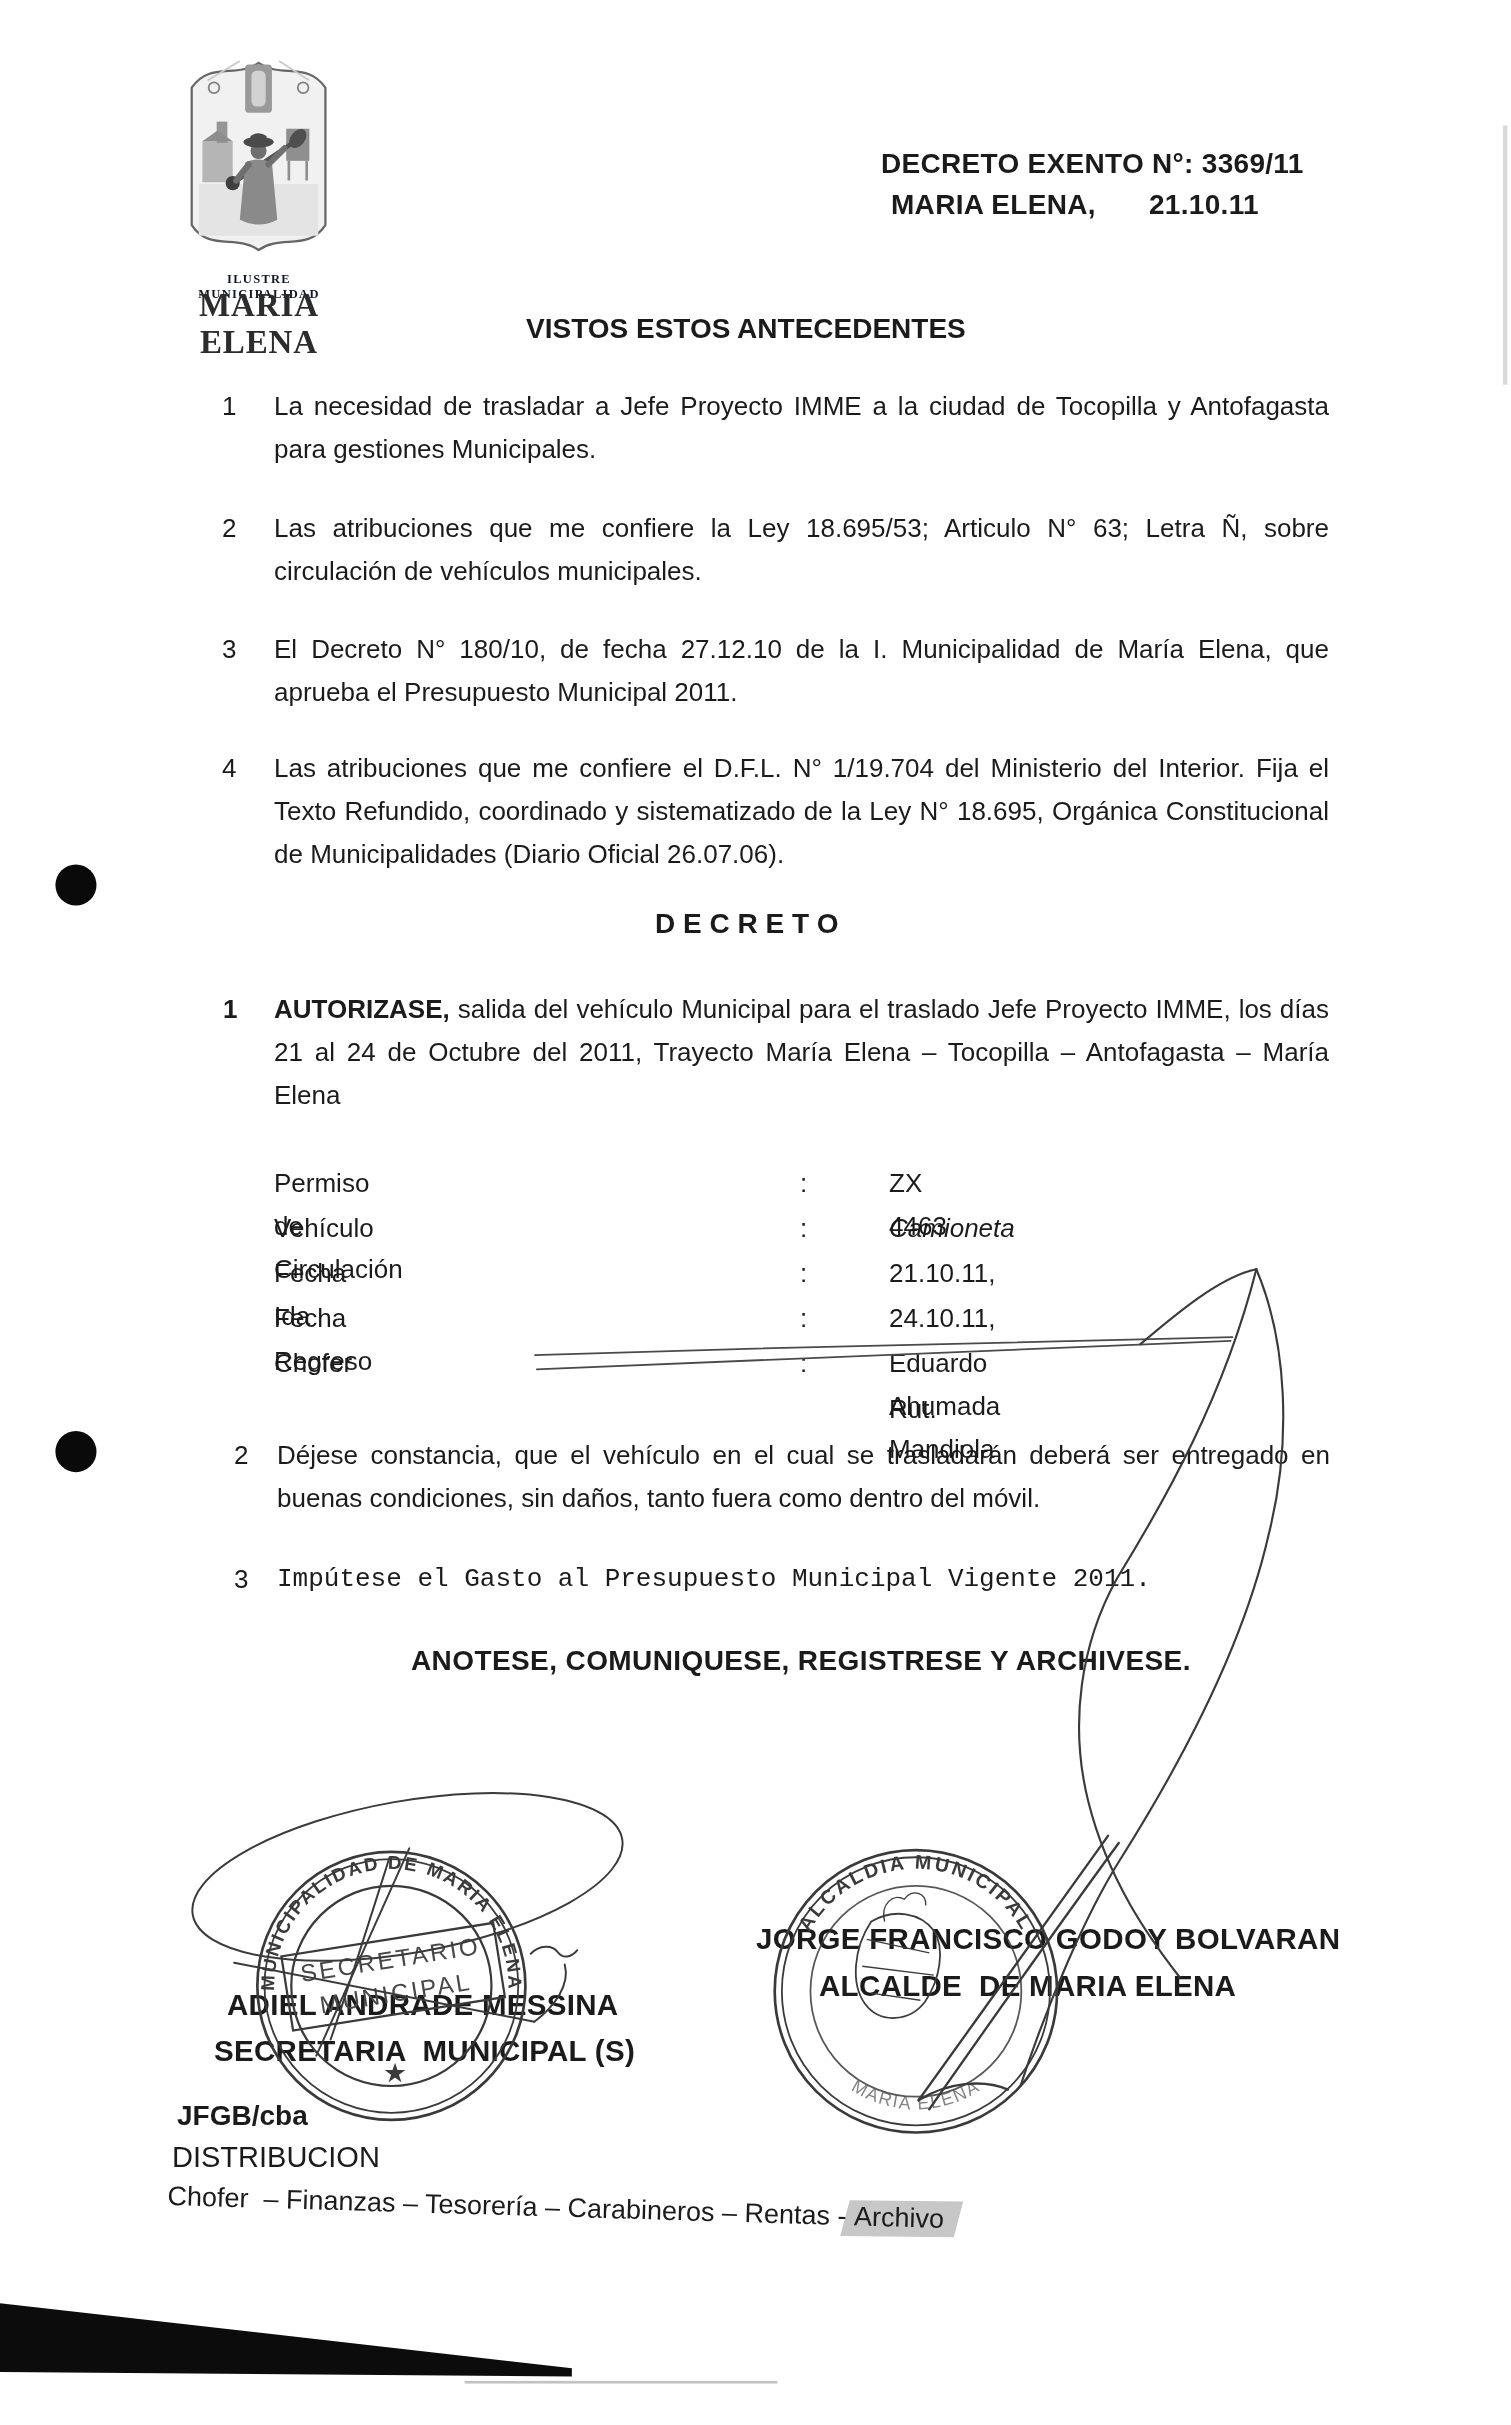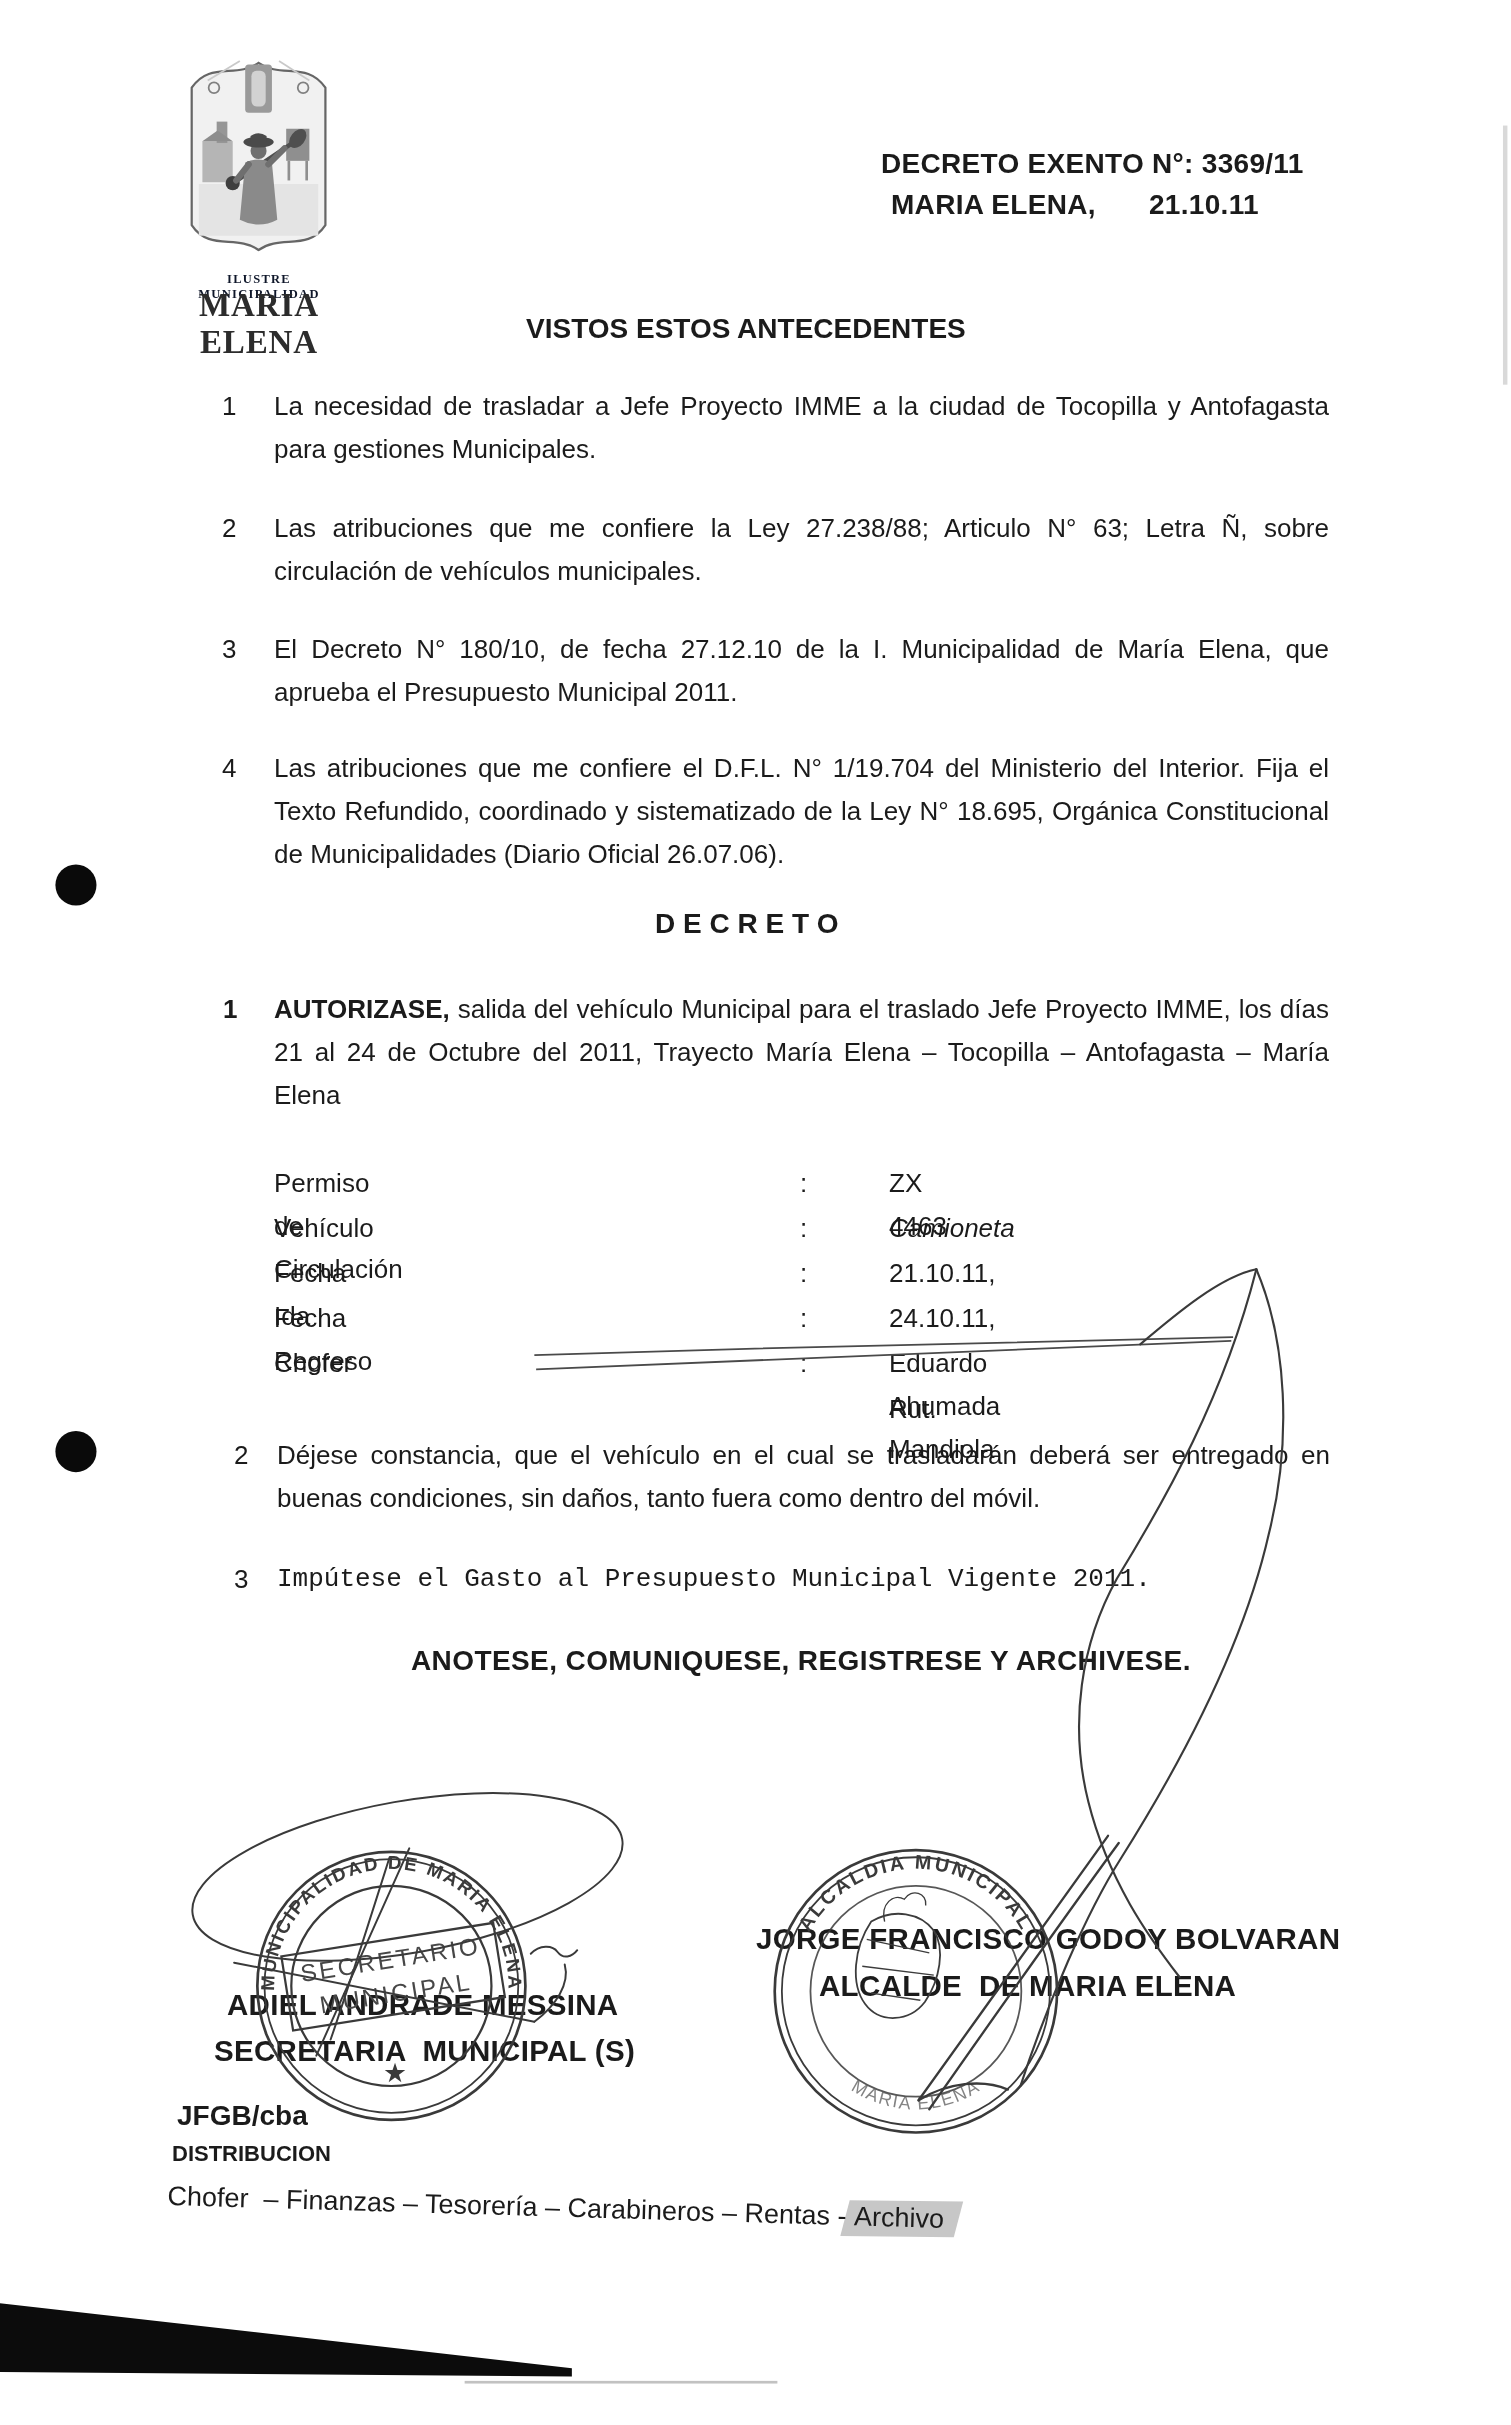--- a/index.html
+++ b/index.html
@@ -12,21 +12,21 @@
   .pre{white-space:pre;}
   .body-text{font-size:26px;line-height:43px;}
   .just{text-align:justify;text-align-last:left;}
   .num{font-size:26px;line-height:43px;}
   .hdr{font-size:28px;font-weight:bold;letter-spacing:0.3px;}
   .title{font-size:28px;font-weight:bold;}
   .name{font-size:29.5px;font-weight:bold;letter-spacing:0.3px;}
   .serif-small{font-family:"Liberation Serif", serif;font-weight:bold;font-size:12.5px;letter-spacing:1.3px;color:#0f172a;text-align:center;}
   .serif-big{font-family:"Liberation Serif", serif;font-weight:bold;font-size:33px;letter-spacing:0.9px;color:#2c2c2c;text-align:center;}
   .foot-initials{font-size:28px;font-weight:bold;}
-  .foot-dist{font-size:22px;font-weight:bold;}
+  .foot-dist{font-size:29px;font-weight:normal;}
   .foot-line{font-size:27px;transform:rotate(1.7deg);transform-origin:left top;}
   .hl{position:relative;display:inline-block;}
   .hl::before{
     content:"";position:absolute;top:-1.8px;bottom:-3.6px;left:-9px;right:-14.3px;
     background:#c7c7c7;transform:skewX(-14deg) rotate(-1deg);z-index:-1;
   }
   .overlay{position:absolute;left:0;top:0;z-index:5;pointer-events:none;}
   .txt{z-index:2;}
 </style>
 </head>
@@ -65,21 +65,21 @@
 <div class="abs txt hdr" style="left:881px;top:148px;">DECRETO EXENTO N°: 3369/11</div>
 <div class="abs txt hdr" style="left:891px;top:189px;">MARIA ELENA,</div>
 <div class="abs txt hdr" style="left:1149px;top:189px;">21.10.11</div>
 
 <div class="abs txt title" style="left:526px;top:313px;">VISTOS ESTOS ANTECEDENTES</div>
 
 <div class="abs txt num" style="left:222px;top:385px;">1</div>
 <div class="abs txt body-text just" style="left:274px;top:385px;width:1055px;">La necesidad de trasladar a Jefe Proyecto IMME a la ciudad de Tocopilla y Antofagasta para gestiones Municipales.</div>
 
 <div class="abs txt num" style="left:222px;top:507px;">2</div>
-<div class="abs txt body-text just" style="left:274px;top:507px;width:1055px;">Las atribuciones que me confiere la Ley 27.238/88; Articulo N° 63; Letra Ñ, sobre circulación de vehículos municipales.</div>
+<div class="abs txt body-text just" style="left:274px;top:507px;width:1055px;">Las atribuciones que me confiere la Ley 18.695/53; Articulo N° 63; Letra Ñ, sobre circulación de vehículos municipales.</div>
 
 <div class="abs txt num" style="left:222px;top:628px;">3</div>
 <div class="abs txt body-text just" style="left:274px;top:628px;width:1055px;">El Decreto N° 180/10, de fecha 27.12.10 de la I. Municipalidad de María Elena, que aprueba el Presupuesto Municipal 2011.</div>
 
 <div class="abs txt num" style="left:222px;top:747px;">4</div>
 <div class="abs txt body-text just" style="left:274px;top:747px;width:1055px;">Las atribuciones que me confiere el D.F.L. N° 1/19.704 del Ministerio del Interior. Fija el Texto Refundido, coordinado y sistematizado de la Ley N° 18.695, Orgánica Constitucional de Municipalidades (Diario Oficial 26.07.06).</div>
 
 <div class="abs txt title" style="left:655px;top:908px;">D E C R E T O</div>
 
 <div class="abs txt num b" style="left:223px;top:988px;">1</div>

